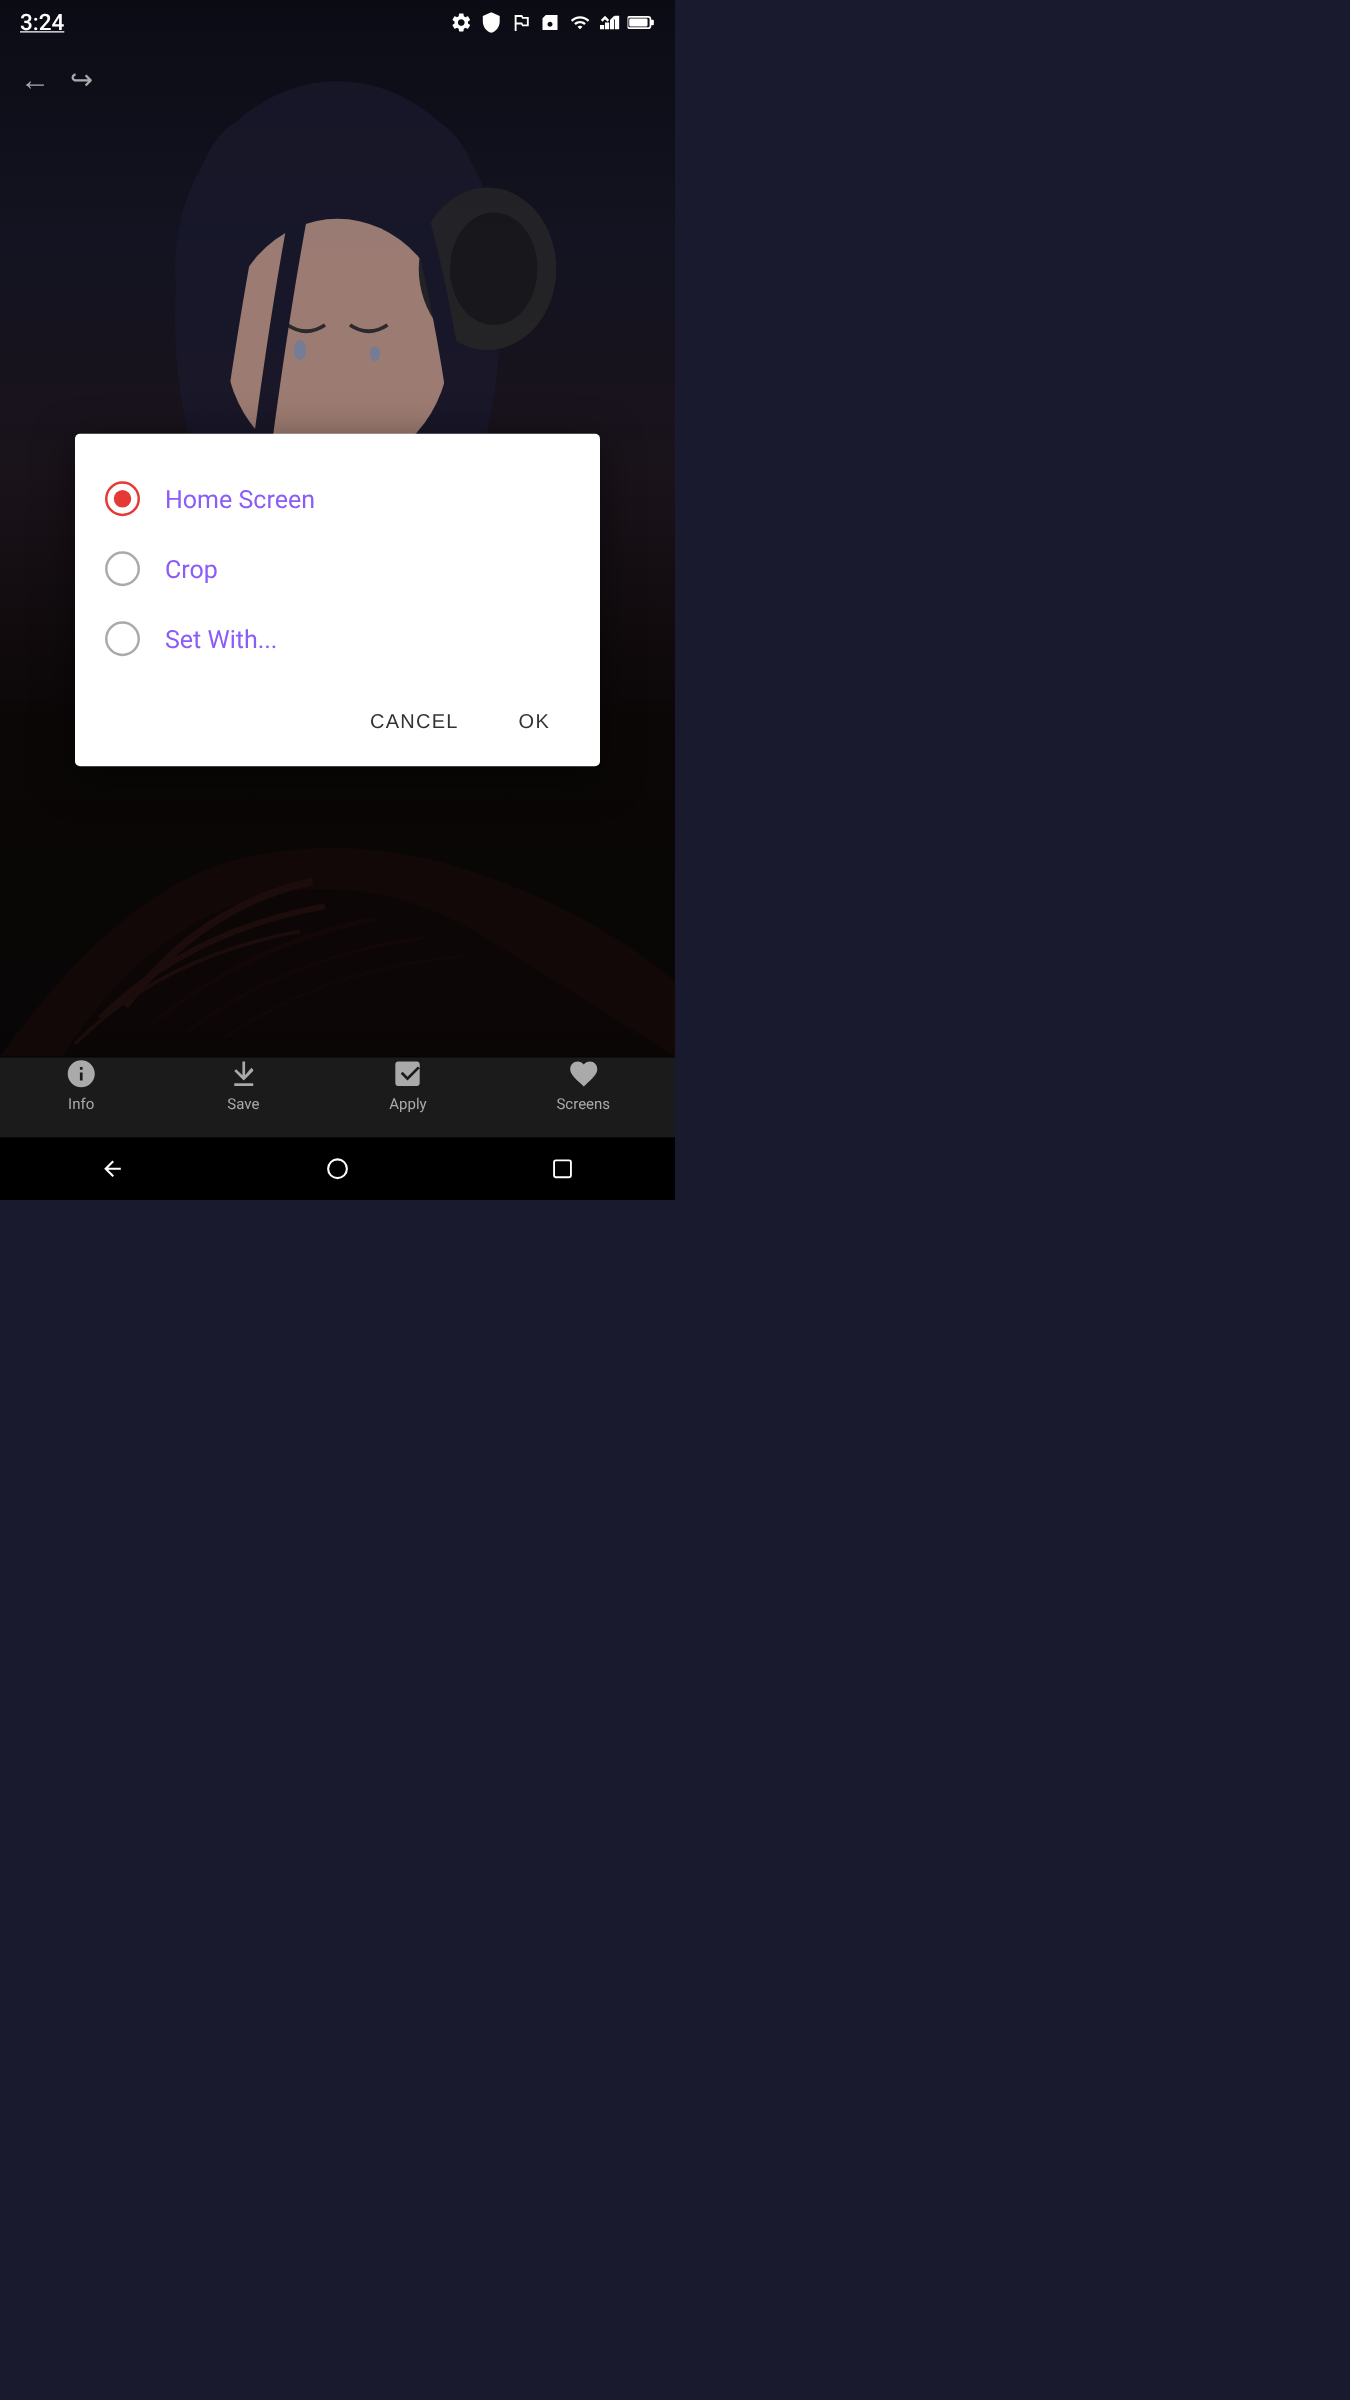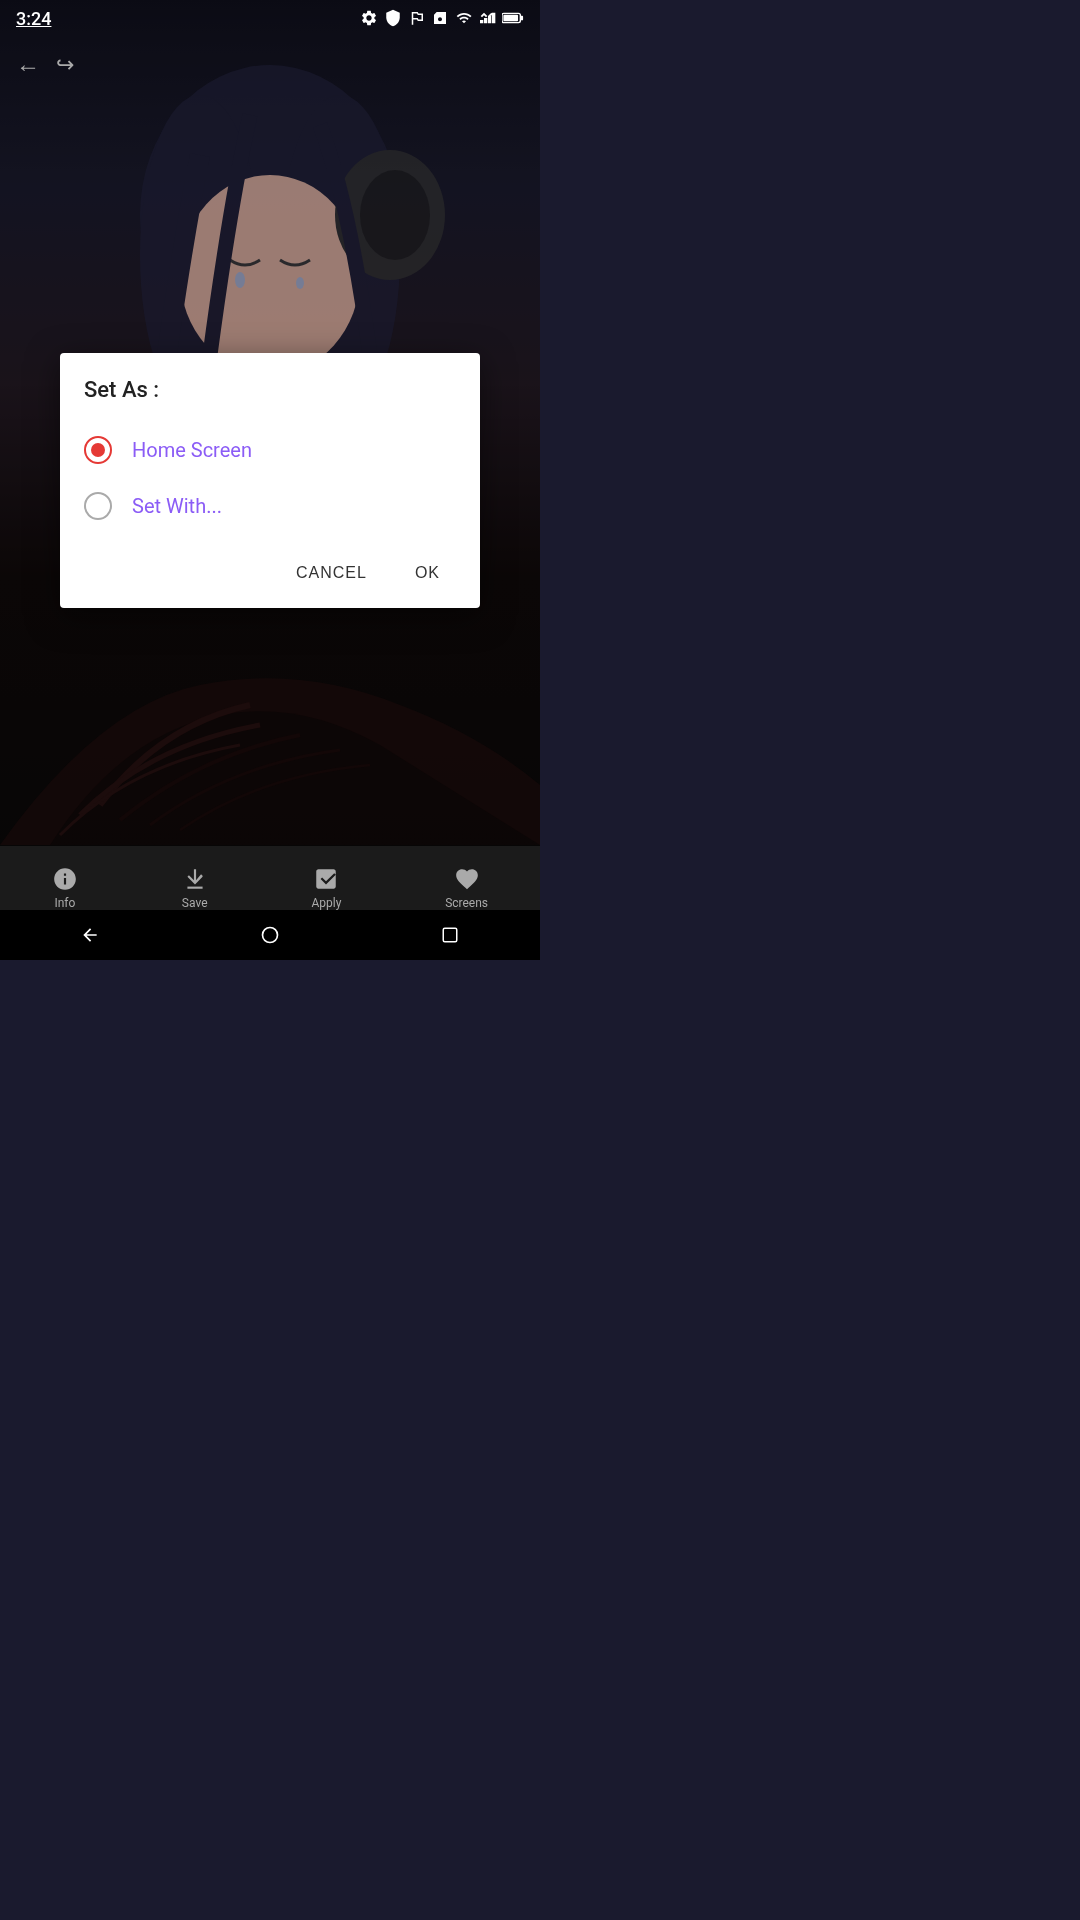--- a/index.html
+++ b/index.html
@@ -91,21 +91,21 @@
     }
 
     
     .bottom-bar {
       position: absolute;
       bottom: 50px;
       left: 0; right: 0;
       height: 64px;
       background: rgba(30,30,30,0.9);
       display: flex;
-      align-items: flex-end;
+      align-items: flex-start;
       justify-content: space-around;
       z-index: 10;
       margin-top: 26px;
     }
 
     .bottom-item {
       display: flex;
       flex-direction: column;
       align-items: center;
       gap: 4px;
@@ -294,31 +294,34 @@
   </div>
 </div>
 
 <div class="top-nav">
   <span class="nav-back">←</span>
   <span class="nav-share">↪</span>
 </div>
 
 <div class="dialog-backdrop">
   <div class="dialog">
-    <div class="dialog-title">Set As :</div>
 
     <div class="radio-option">
       <div class="radio-circle selected">
         <div class="radio-inner"></div>
       </div>
       <span class="radio-label">Home Screen</span>
     </div>
 
 
 
+    <div class="radio-option">
+      <div class="radio-circle"></div>
+      <span class="radio-label">Crop</span>
+    </div>
 
     <div class="radio-option">
       <div class="radio-circle"></div>
       <span class="radio-label">Set With...</span>
     </div>
 
     <div class="dialog-actions">
       <button class="dialog-btn">CANCEL</button>
       <button class="dialog-btn">OK</button>
     </div>

